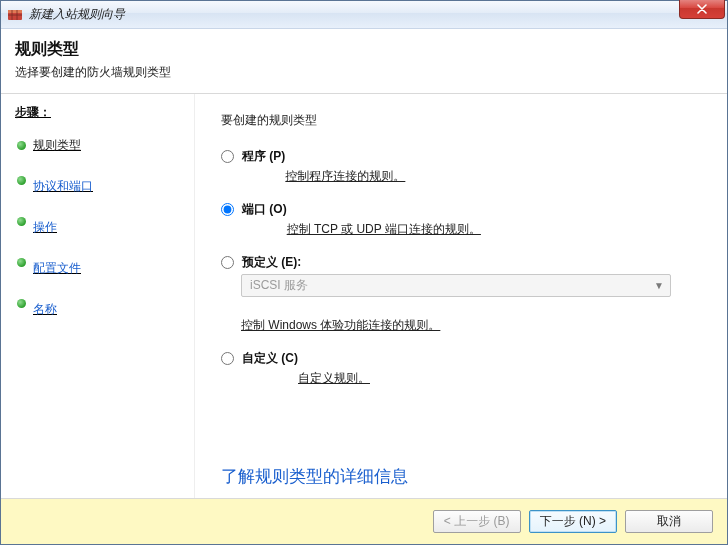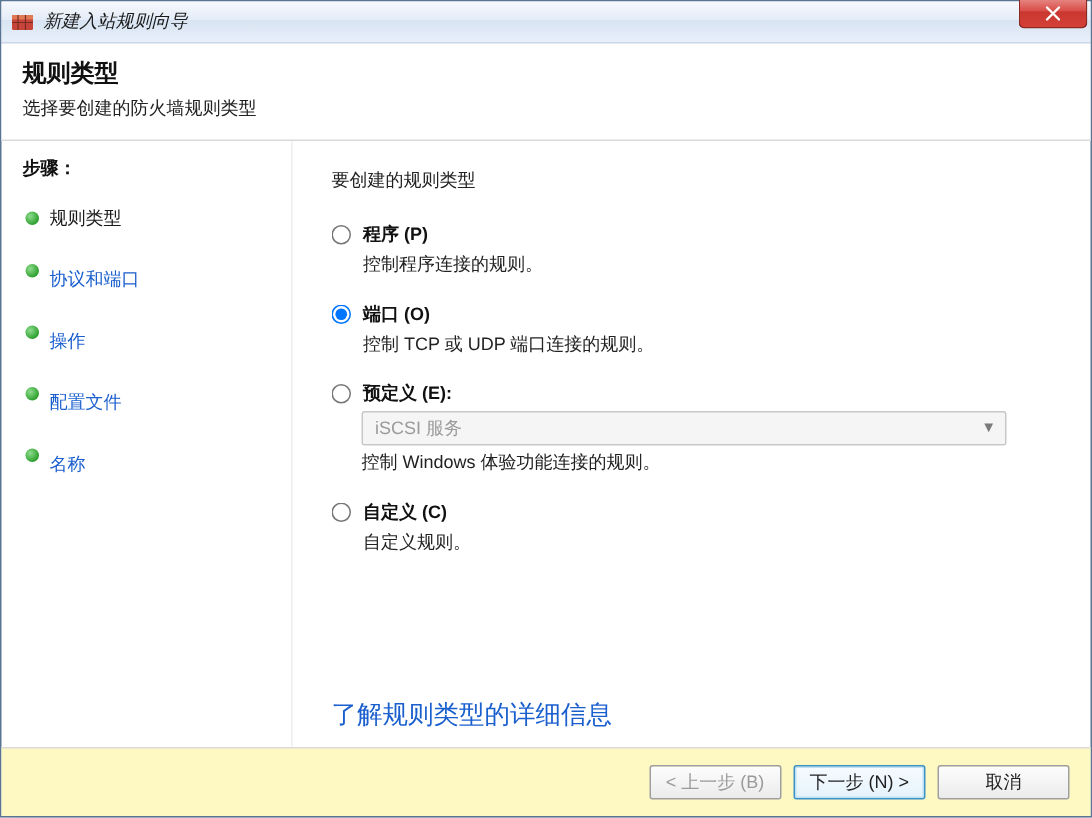--- a/index.html
+++ b/index.html
@@ -76,20 +76,21 @@
   
   .body {
     flex: 1;
     display: flex;
     min-height: 0;
   }
   .sidebar {
     width: 194px;
     padding: 10px 10px 10px 14px;
     border-right: 1px solid #eee;
+    text-decoration: underline;
   }
   .sidebar .steps-title {
     font-weight: bold;
     font-size: 12px;
     margin-bottom: 10px;
     color: #111;
   }
   .step {
     display: flex;
     align-items: center;
@@ -117,22 +118,22 @@
   }
   .section-title {
     font-size: 12px;
     color: #222;
     margin-bottom: 19px;
   }
   .options { display: flex; flex-direction: column; gap: 16px; }
   .opt-row { display: flex; align-items: flex-start; gap: 8px; }
   .opt-row input[type=radio] { margin-top: 2px; }
   .opt-label { font-weight: bold; font-size: 12px; color: #111; }
-  .opt-desc { font-size: 12px; color: #222; margin-top: 3px; margin-left: 0; }
-  .opt-block { display:flex; flex-direction:column; }
+  .opt-desc { font-size: 12px; color: #222; margin-top: 20px; margin-left: 0; text-decoration: underline; }
+  .opt-block { display:flex; flex-direction:row; }
   .select-wrap {
     margin: 3px 0 3px 20px;
     width: 430px;
   }
   .faux-select {
     height: 23px;
     border: 1px solid #c8c8c8;
     background: #f5f5f5;
     color: #8a8a8a;
     display: flex;

